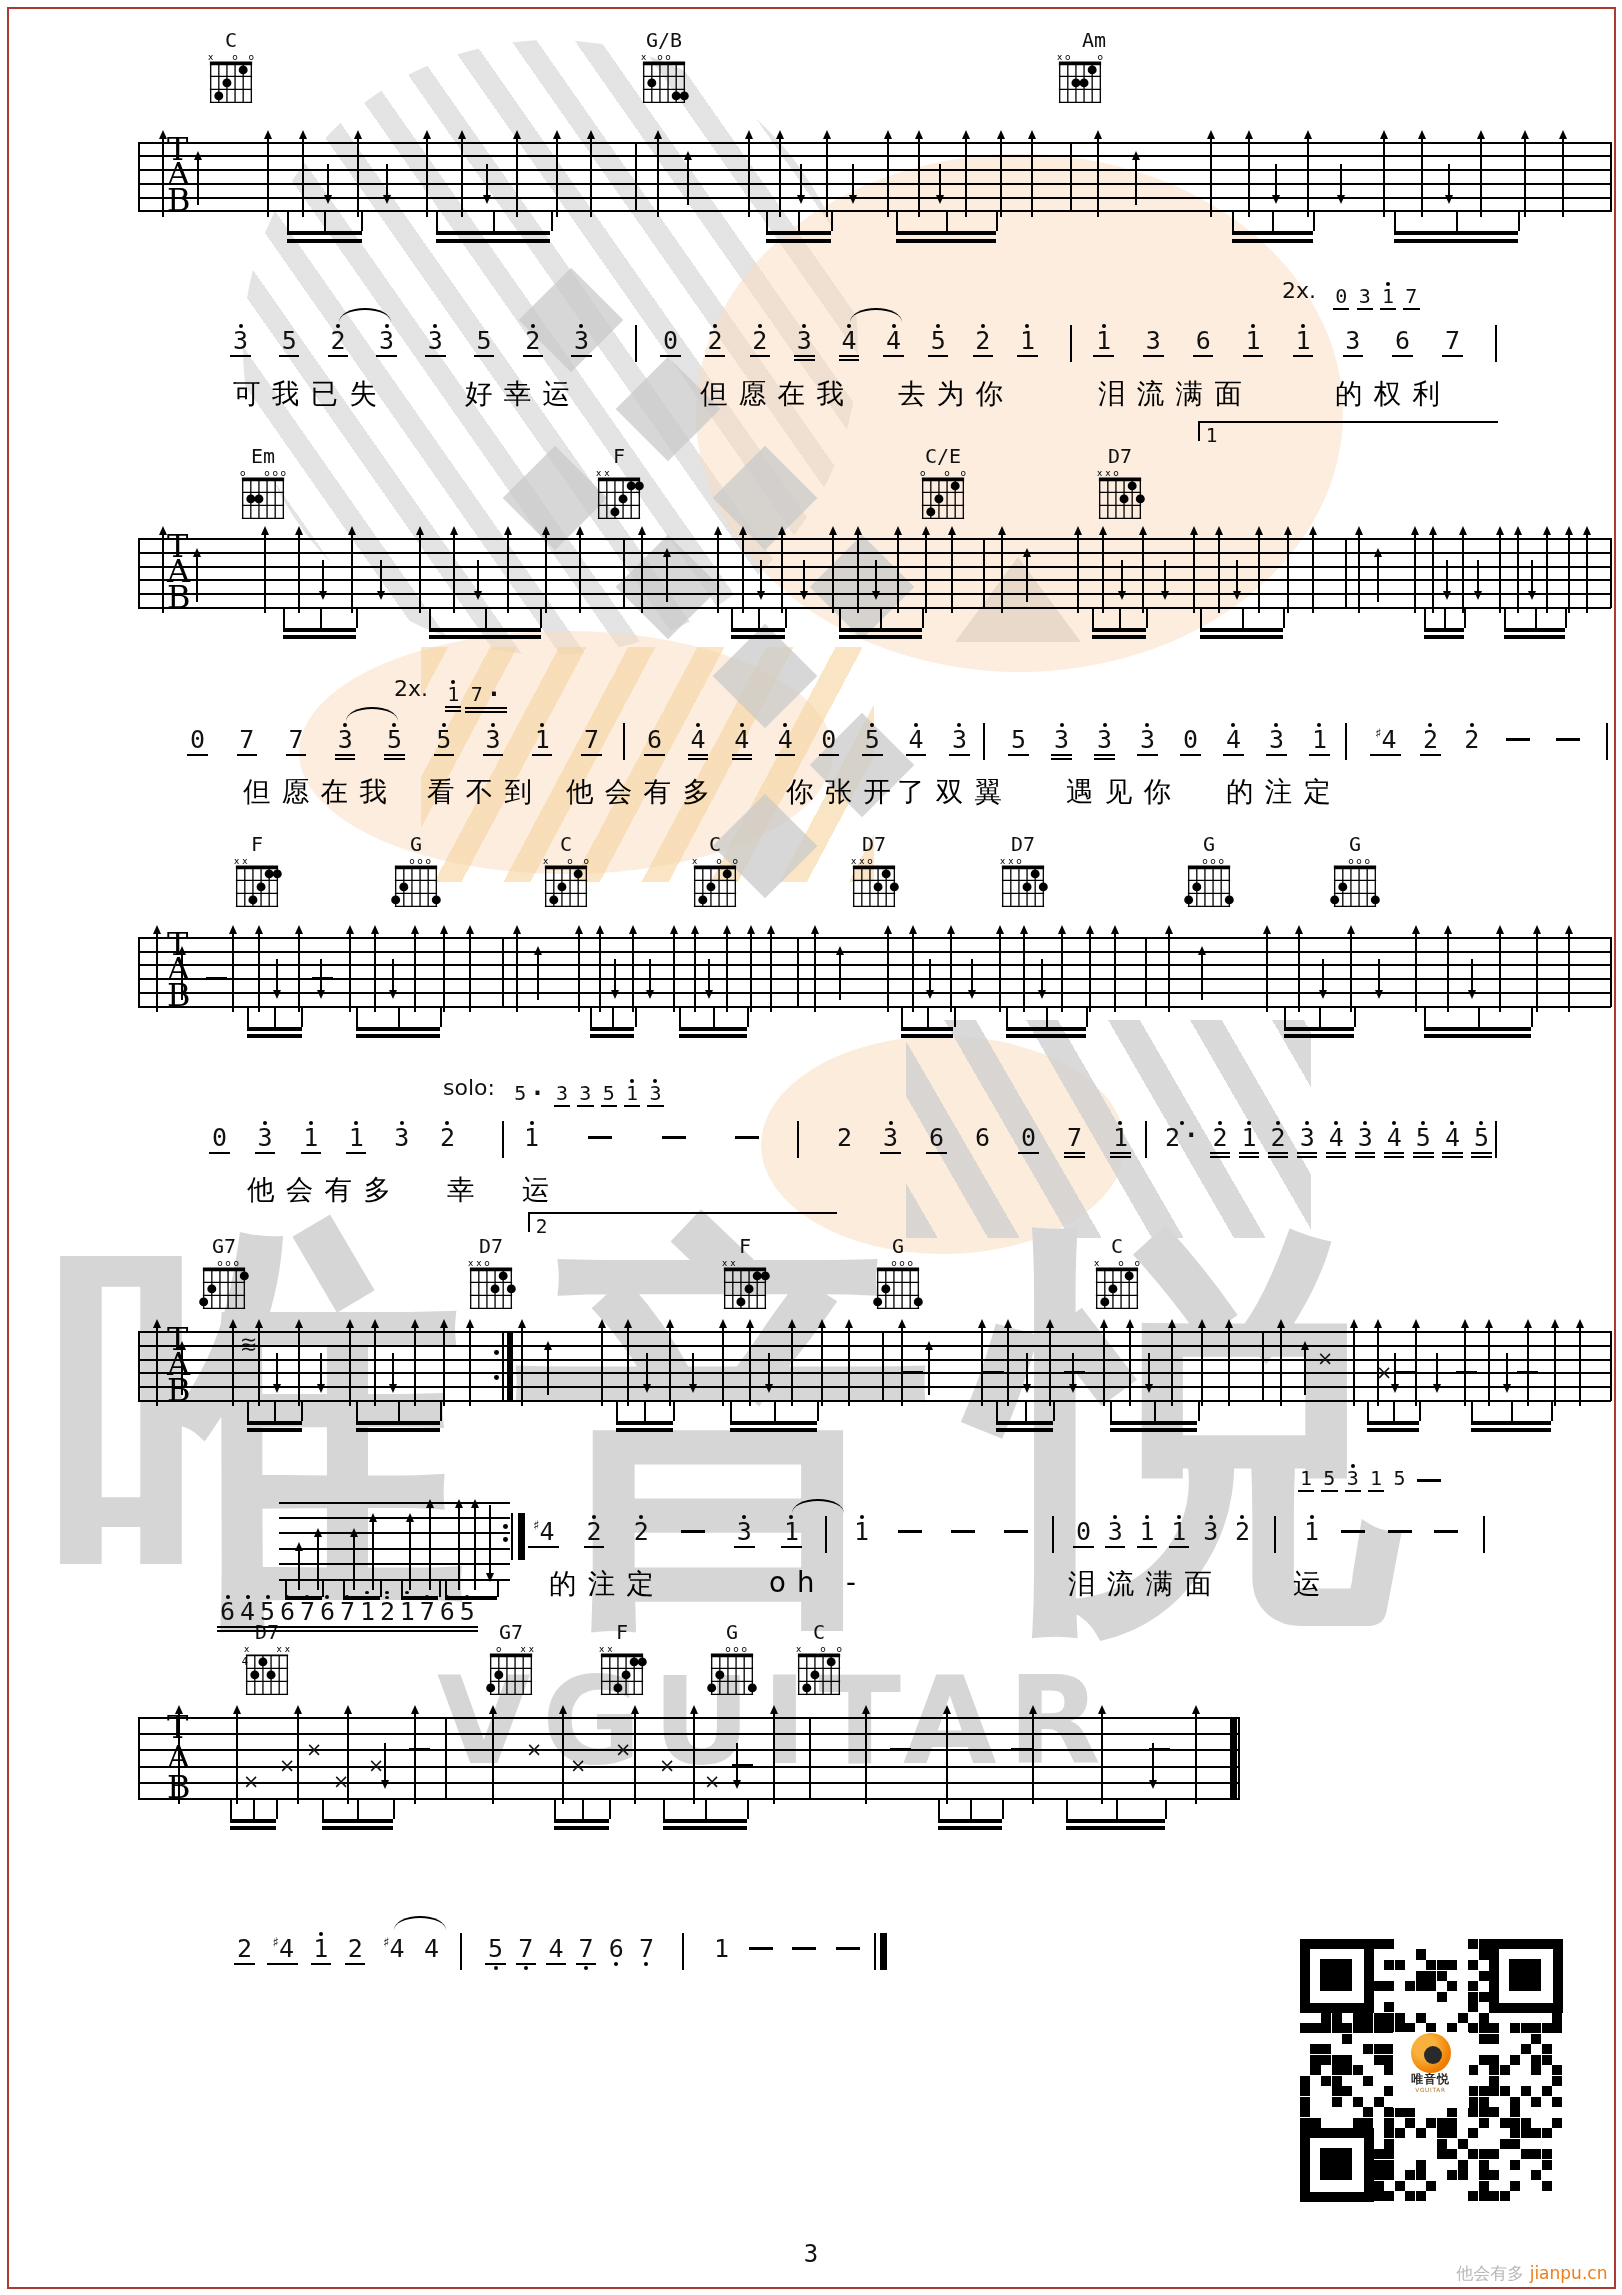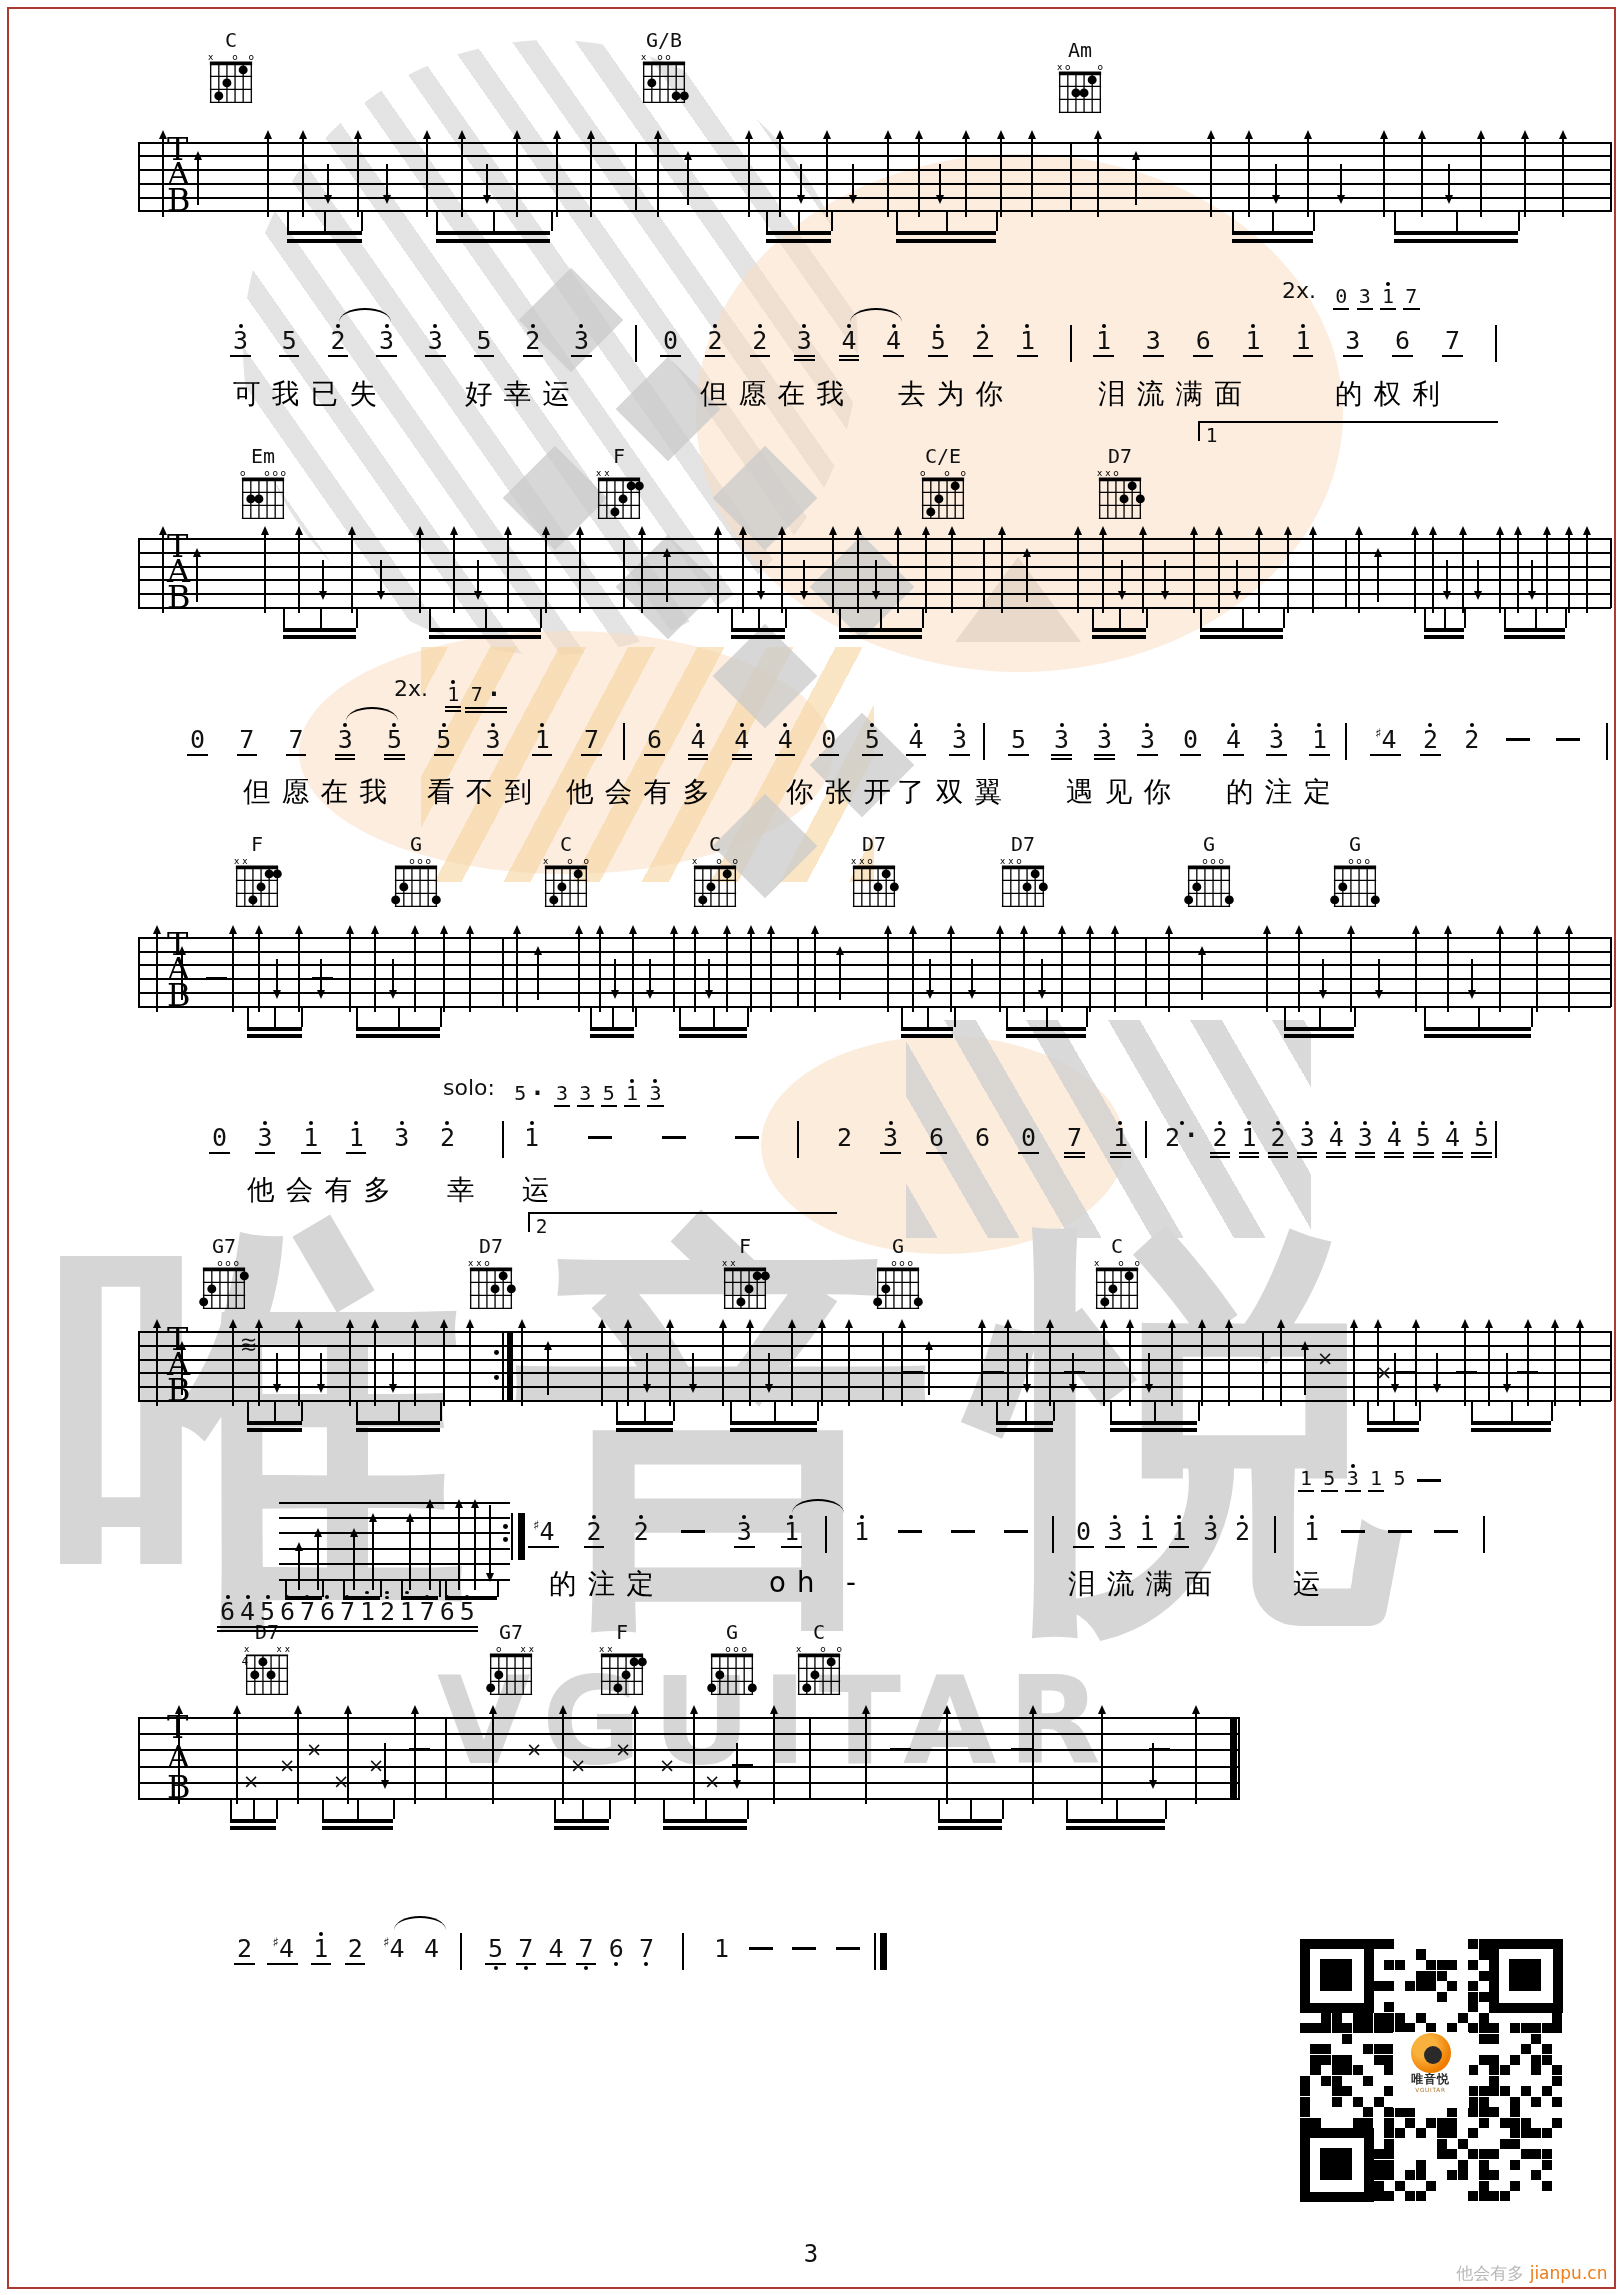--- a/index.html
+++ b/index.html
@@ -133,21 +133,21 @@
           <line x1="7" y1="14" x2="7" y2="62" stroke="#000" stroke-width="1.6"></line>
           <line x1="17" y1="14" x2="17" y2="62" stroke="#000" stroke-width="1.6"></line>
           <line x1="27" y1="14" x2="27" y2="62" stroke="#000" stroke-width="1.6"></line>
           <line x1="37" y1="14" x2="37" y2="62" stroke="#000" stroke-width="1.6"></line>
           <line x1="47" y1="14" x2="47" y2="62" stroke="#000" stroke-width="1.6"></line>
           <line x1="57" y1="14" x2="57" y2="62" stroke="#000" stroke-width="1.6"></line>
           <circle cx="17" cy="38" r="5.5" fill="#000"></circle>
           <circle cx="47" cy="54" r="5.5" fill="#000"></circle>
           <circle cx="57" cy="54" r="5.5" fill="#000"></circle>
         </svg></div>
-      <div class="chord abs" style="left: 1054px; top: 39px;"><div class="cname">Am</div><svg width="52" height="65" viewBox="0 0 64 80">
+      <div class="chord abs" style="left: 1054px; top: 29px; text-align: right;"><div class="cname">Am</div><svg width="52" height="65" viewBox="0 0 64 80">
           <text x="7" y="10" text-anchor="middle" font-size="11">x</text>
           <text x="17" y="10" text-anchor="middle" font-size="11">o</text>
           <text x="57" y="10" text-anchor="middle" font-size="11">o</text>
           <line x1="6" y1="14" x2="58" y2="14" stroke="#000" stroke-width="4.5"></line>
           <line x1="6" y1="30" x2="58" y2="30" stroke="#000" stroke-width="1.6"></line>
           <line x1="6" y1="46" x2="58" y2="46" stroke="#000" stroke-width="1.6"></line>
           <line x1="6" y1="62" x2="58" y2="62" stroke="#000" stroke-width="1.6"></line>
           <line x1="7" y1="14" x2="7" y2="62" stroke="#000" stroke-width="1.6"></line>
           <line x1="17" y1="14" x2="17" y2="62" stroke="#000" stroke-width="1.6"></line>
           <line x1="27" y1="14" x2="27" y2="62" stroke="#000" stroke-width="1.6"></line>

